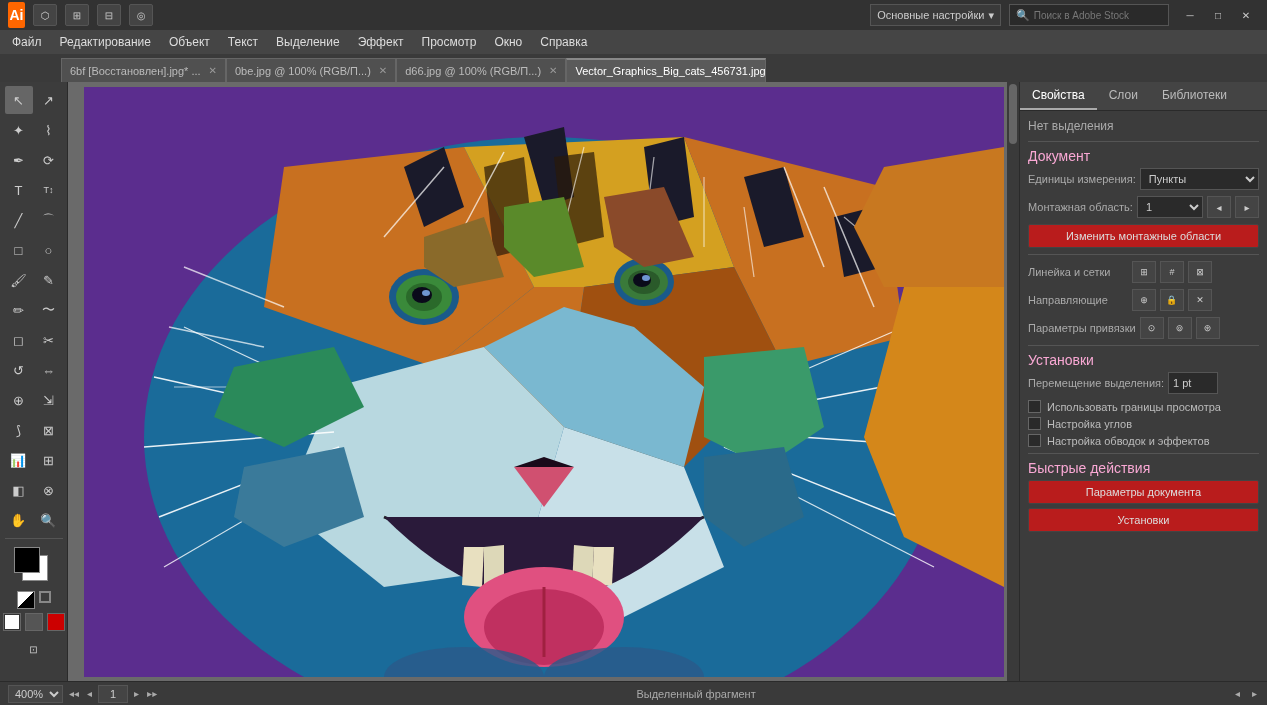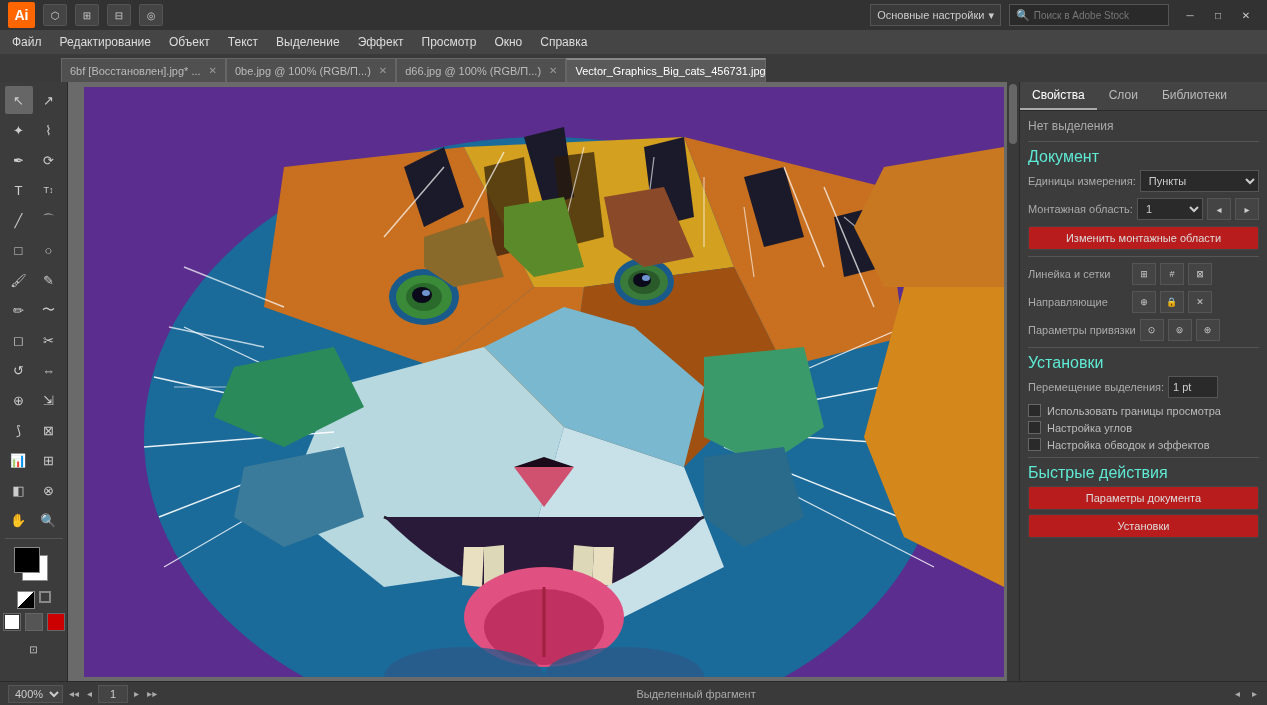--- a/index.html
+++ b/index.html
@@ -8,21 +8,21 @@
     
     .title-bar {
       height: 30px;
       background: #323232;
       display: flex;
       align-items: center;
       padding: 0 8px;
       gap: 8px;
     }
     .title-bar .ai-logo {
-      width: 27px; height: 26px;
+      width: 17px; height: 26px;
       background: #ff6600;
       display: flex; align-items: center; justify-content: center;
       font-weight: bold; font-size: 14px; color: #fff; border-radius: 2px;
     }
     .title-bar .toolbar-icon-btn {
       width: 24px; height: 22px; background: #444; border: 1px solid #555;
       display: flex; align-items: center; justify-content: center;
       font-size: 10px; color: #ccc; cursor: pointer; border-radius: 2px;
     }
     .title-bar .workspace-select {
@@ -154,21 +154,21 @@
       cursor: pointer; border-bottom: 2px solid transparent;
     }
     .panel-tab.active { color: #fff; border-bottom: 2px solid #aaa; }
 
     .panel-content {
       padding: 8px;
       flex: 1;
       overflow-y: auto;
     }
     .panel-section-title {
-      font-size: 16px; color: #5eead4; margin: 6px 0 4px 0;
+      font-size: 14px; color: #f9a8d4; margin: 6px 0 4px 0;
     }
     .panel-row {
       display: flex; align-items: center; margin-bottom: 6px; gap: 4px;
     }
     .panel-label {
       font-size: 11px; color: #aaa; min-width: 100px;
     }
     .panel-select {
       background: #2a2a2a; border: 1px solid #555; color: #ccc;
       font-size: 11px; padding: 2px 4px; flex: 1; height: 22px;

